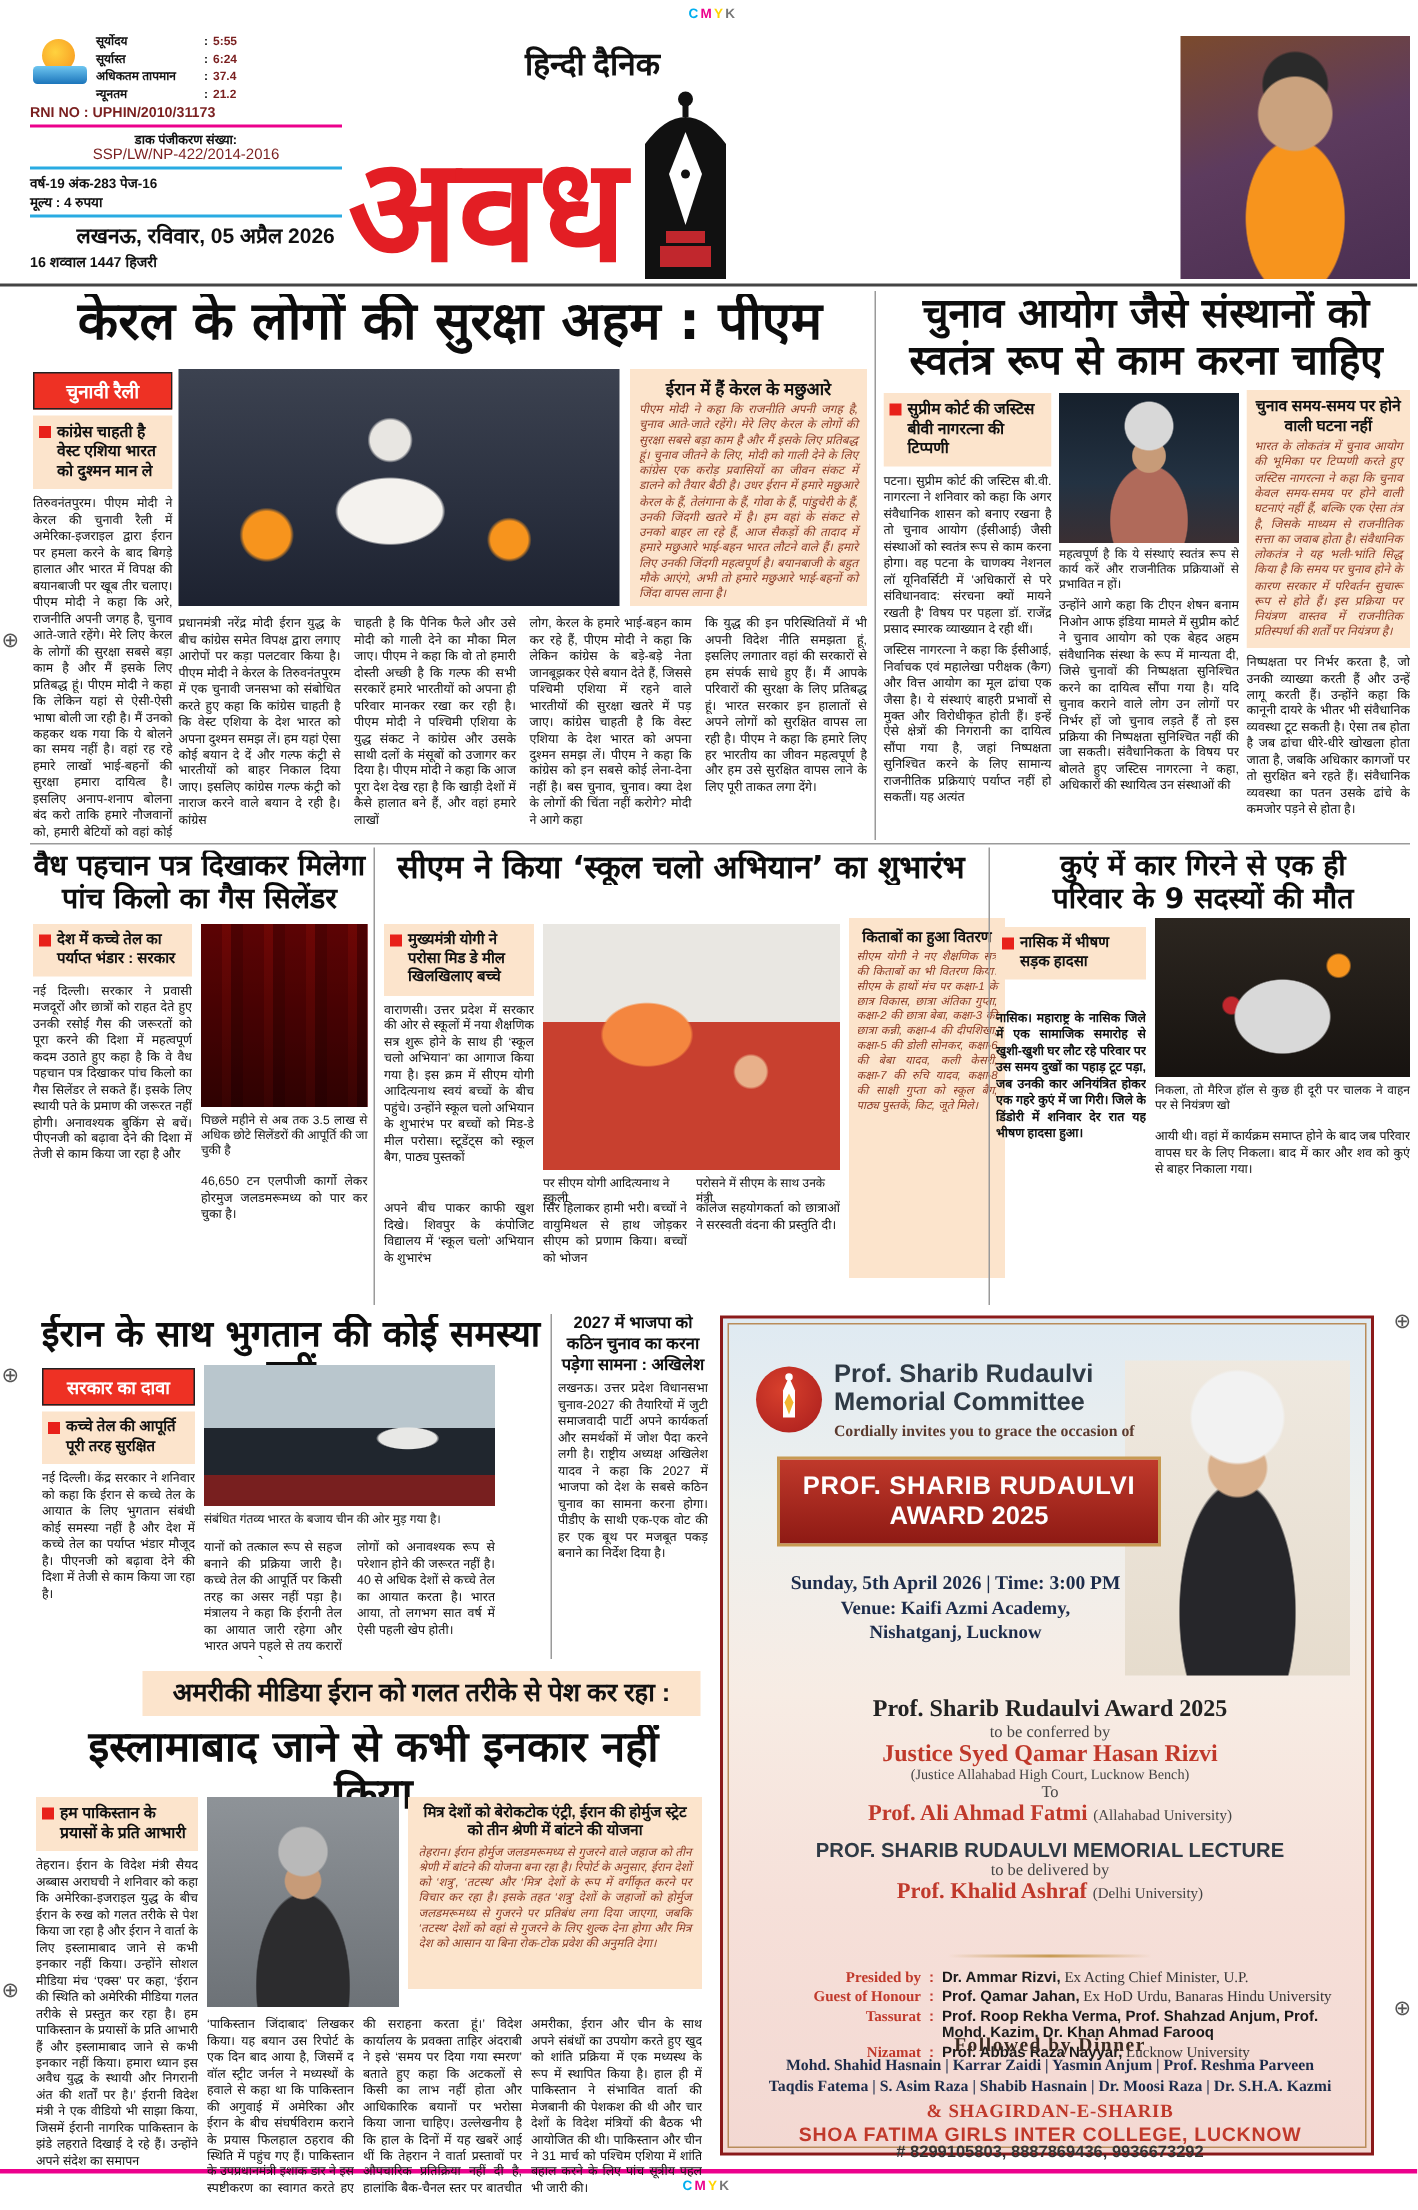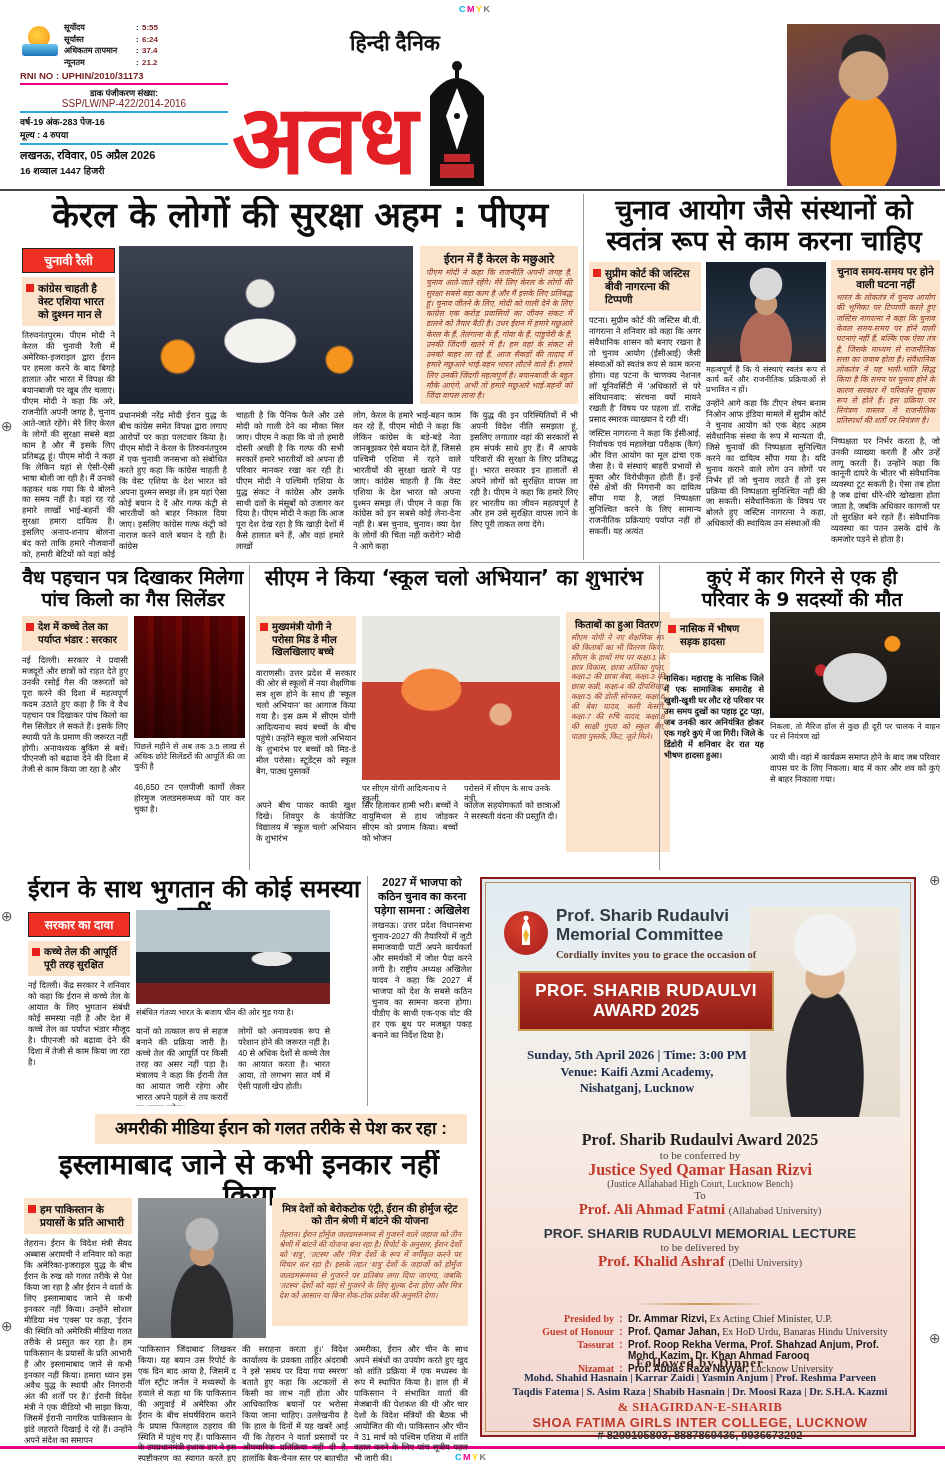--- a/index.html
+++ b/index.html
@@ -87,21 +87,21 @@
       </div>
     </div>
     <div style="font-size:9.5px;font-weight:bold;color:#7a1f1f;margin-top:2px;">RNI NO : UPHIN/2010/31173</div>
     <div class="magline"></div>
     <div class="center" style="font-size:8.5px;font-weight:bold;">डाक पंजीकरण संख्या:</div>
     <div class="center" style="font-size:10px;font-weight:normal;color:#7a1f1f;">SSP/LW/NP-422/2014-2016</div>
     <div class="cyanline"></div>
     <div style="font-size:9px;font-weight:bold;">वर्ष-19  अंक-283  पेज-16</div>
     <div style="font-size:9px;font-weight:bold;">मूल्य : 4 रुपया</div>
     <div class="cyanline"></div>
-    <div style="font-size:11px;font-weight:bold;">लखनऊ, रविवार, 05 अप्रैल 2026</div>
+    <div style="font-size:14px;font-weight:bold;margin-left:31px;">लखनऊ, रविवार, 05 अप्रैल 2026</div>
     <div style="font-size:9.5px;font-weight:bold;margin-top:2px;">16 शव्वाल 1447 हिजरी</div>
   </div>
 
   <div class="abs center" style="left:300px;top:28px;width:190px;font-size:21px;font-weight:bold;">हिन्दी दैनिक</div>
 
   <div class="abs" style="left:232px;top:52px;width:545px;height:134px;display:flex;align-items:flex-end;">
     <div class="logo-red" style="font-size:96px;line-height:0.95;">अवध</div>
     <div style="width:70px;height:128px;margin:0 4px;flex:0 0 auto;">
       <svg viewBox="0 0 70 128" width="70" height="128">
         <path d="M8 128 L8 38 Q35 2 62 38 L62 128 Z" fill="#111"></path>

